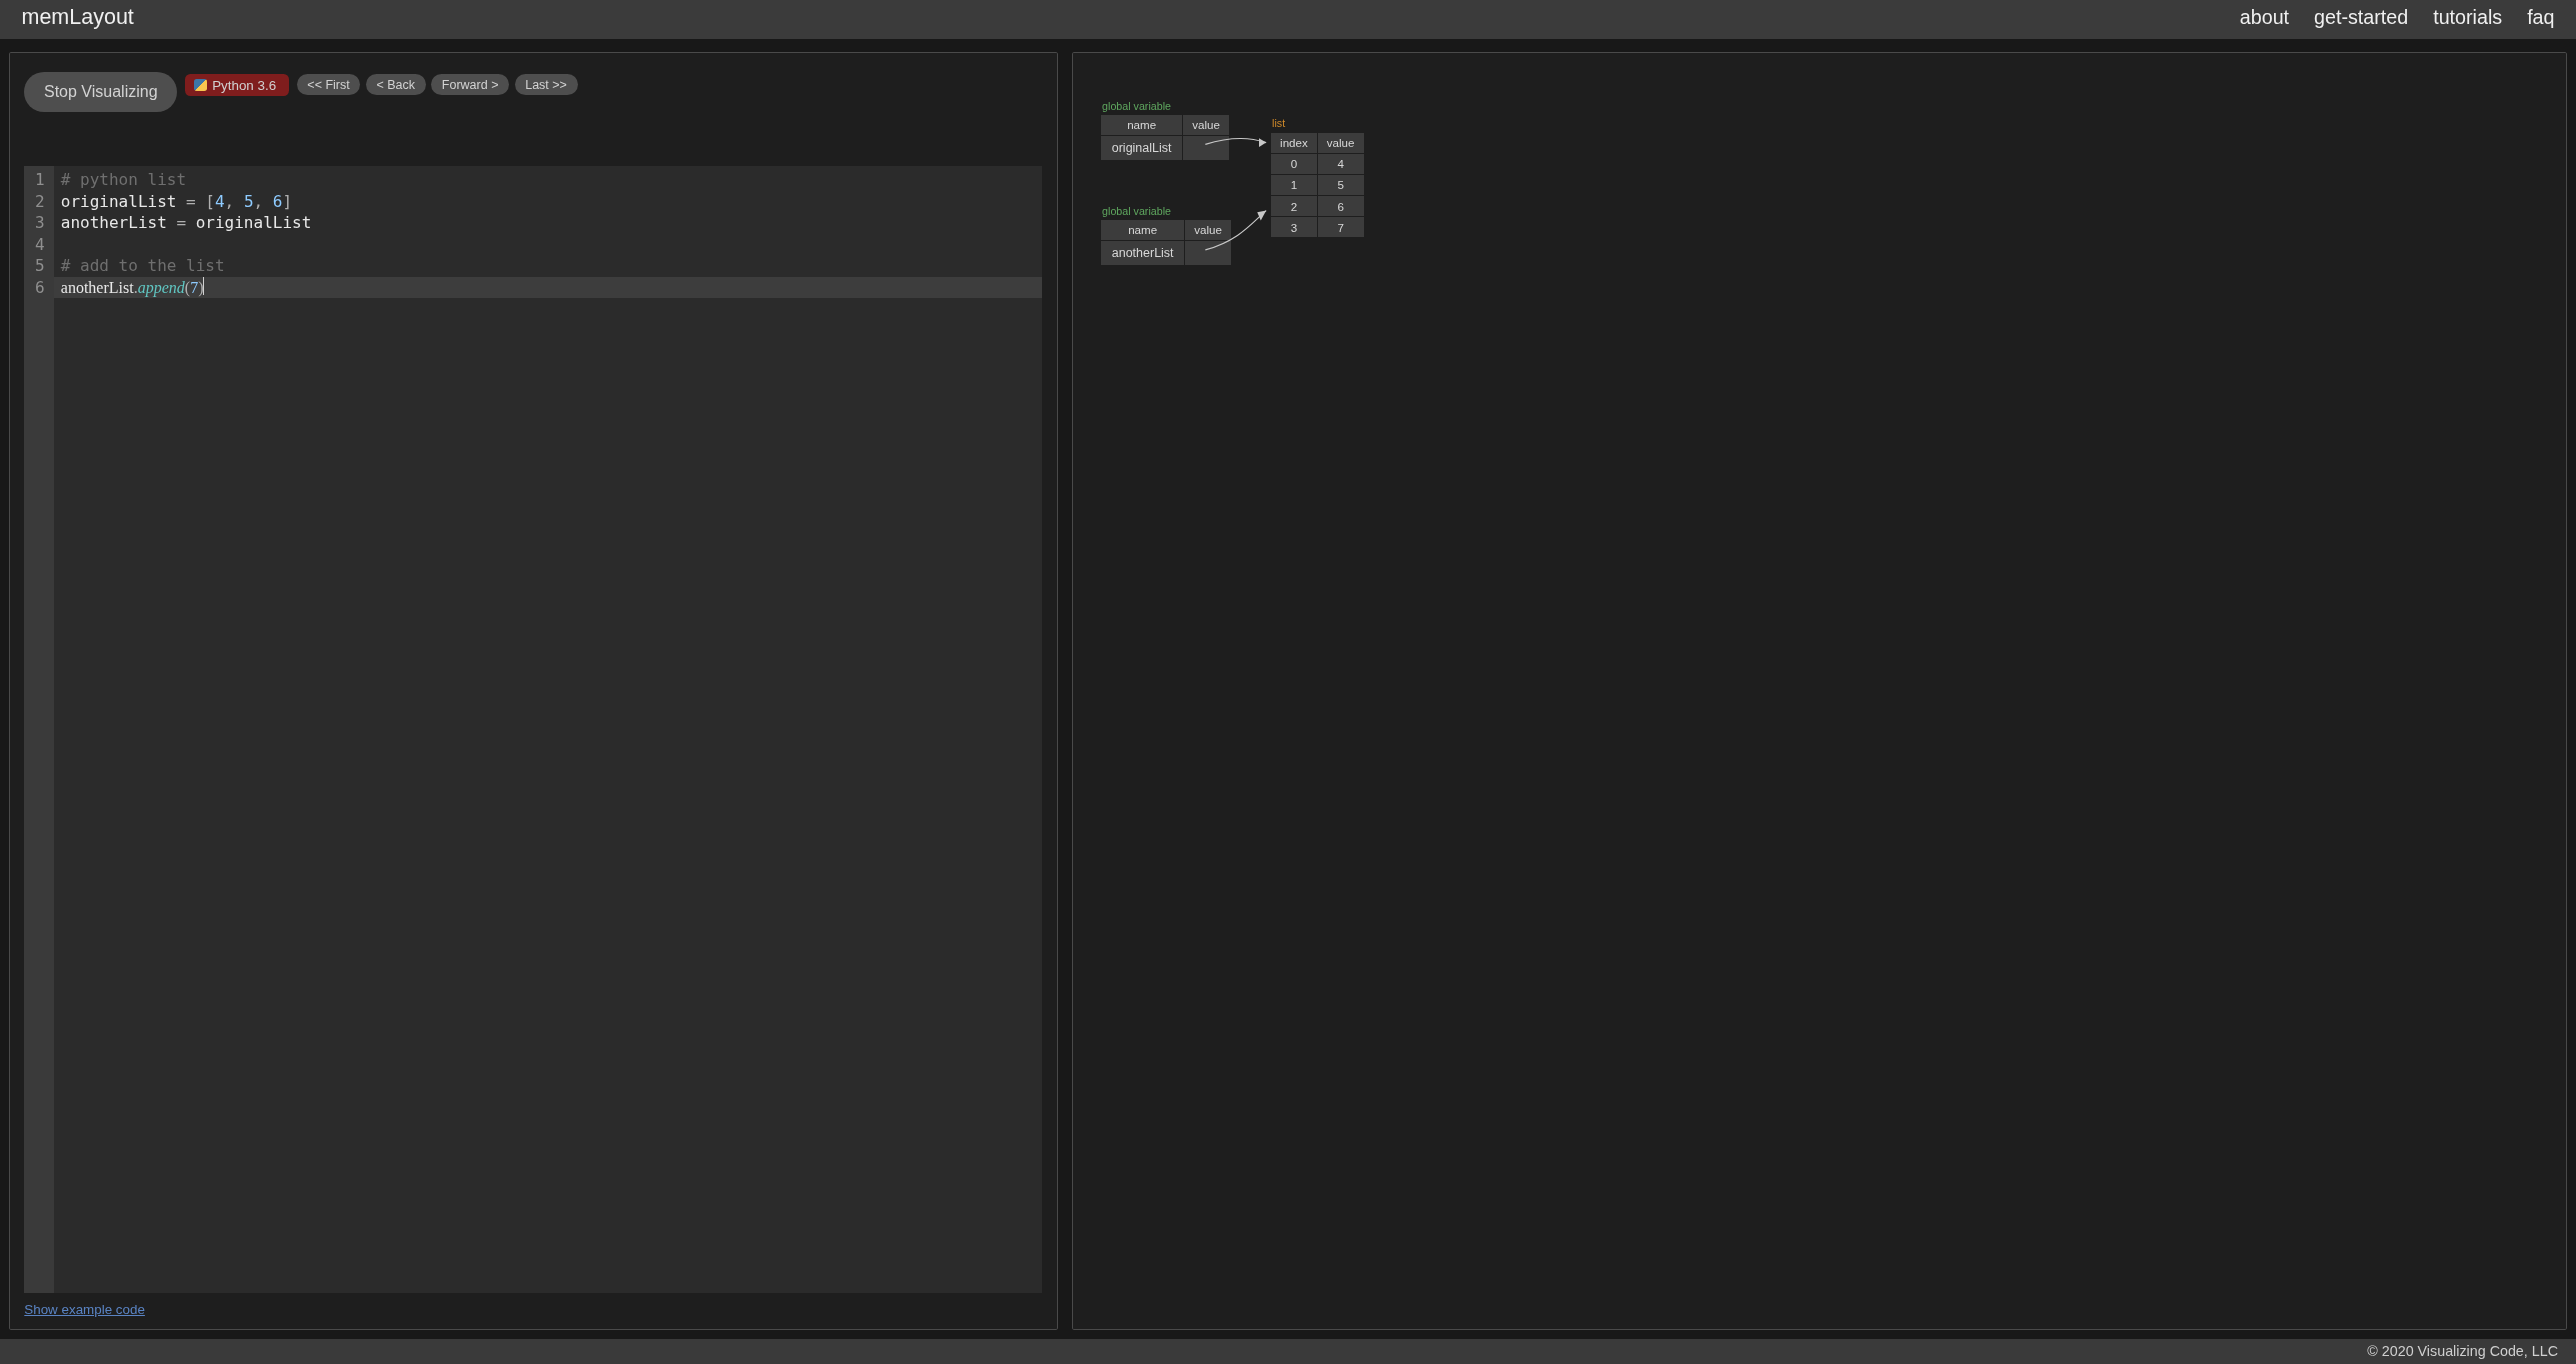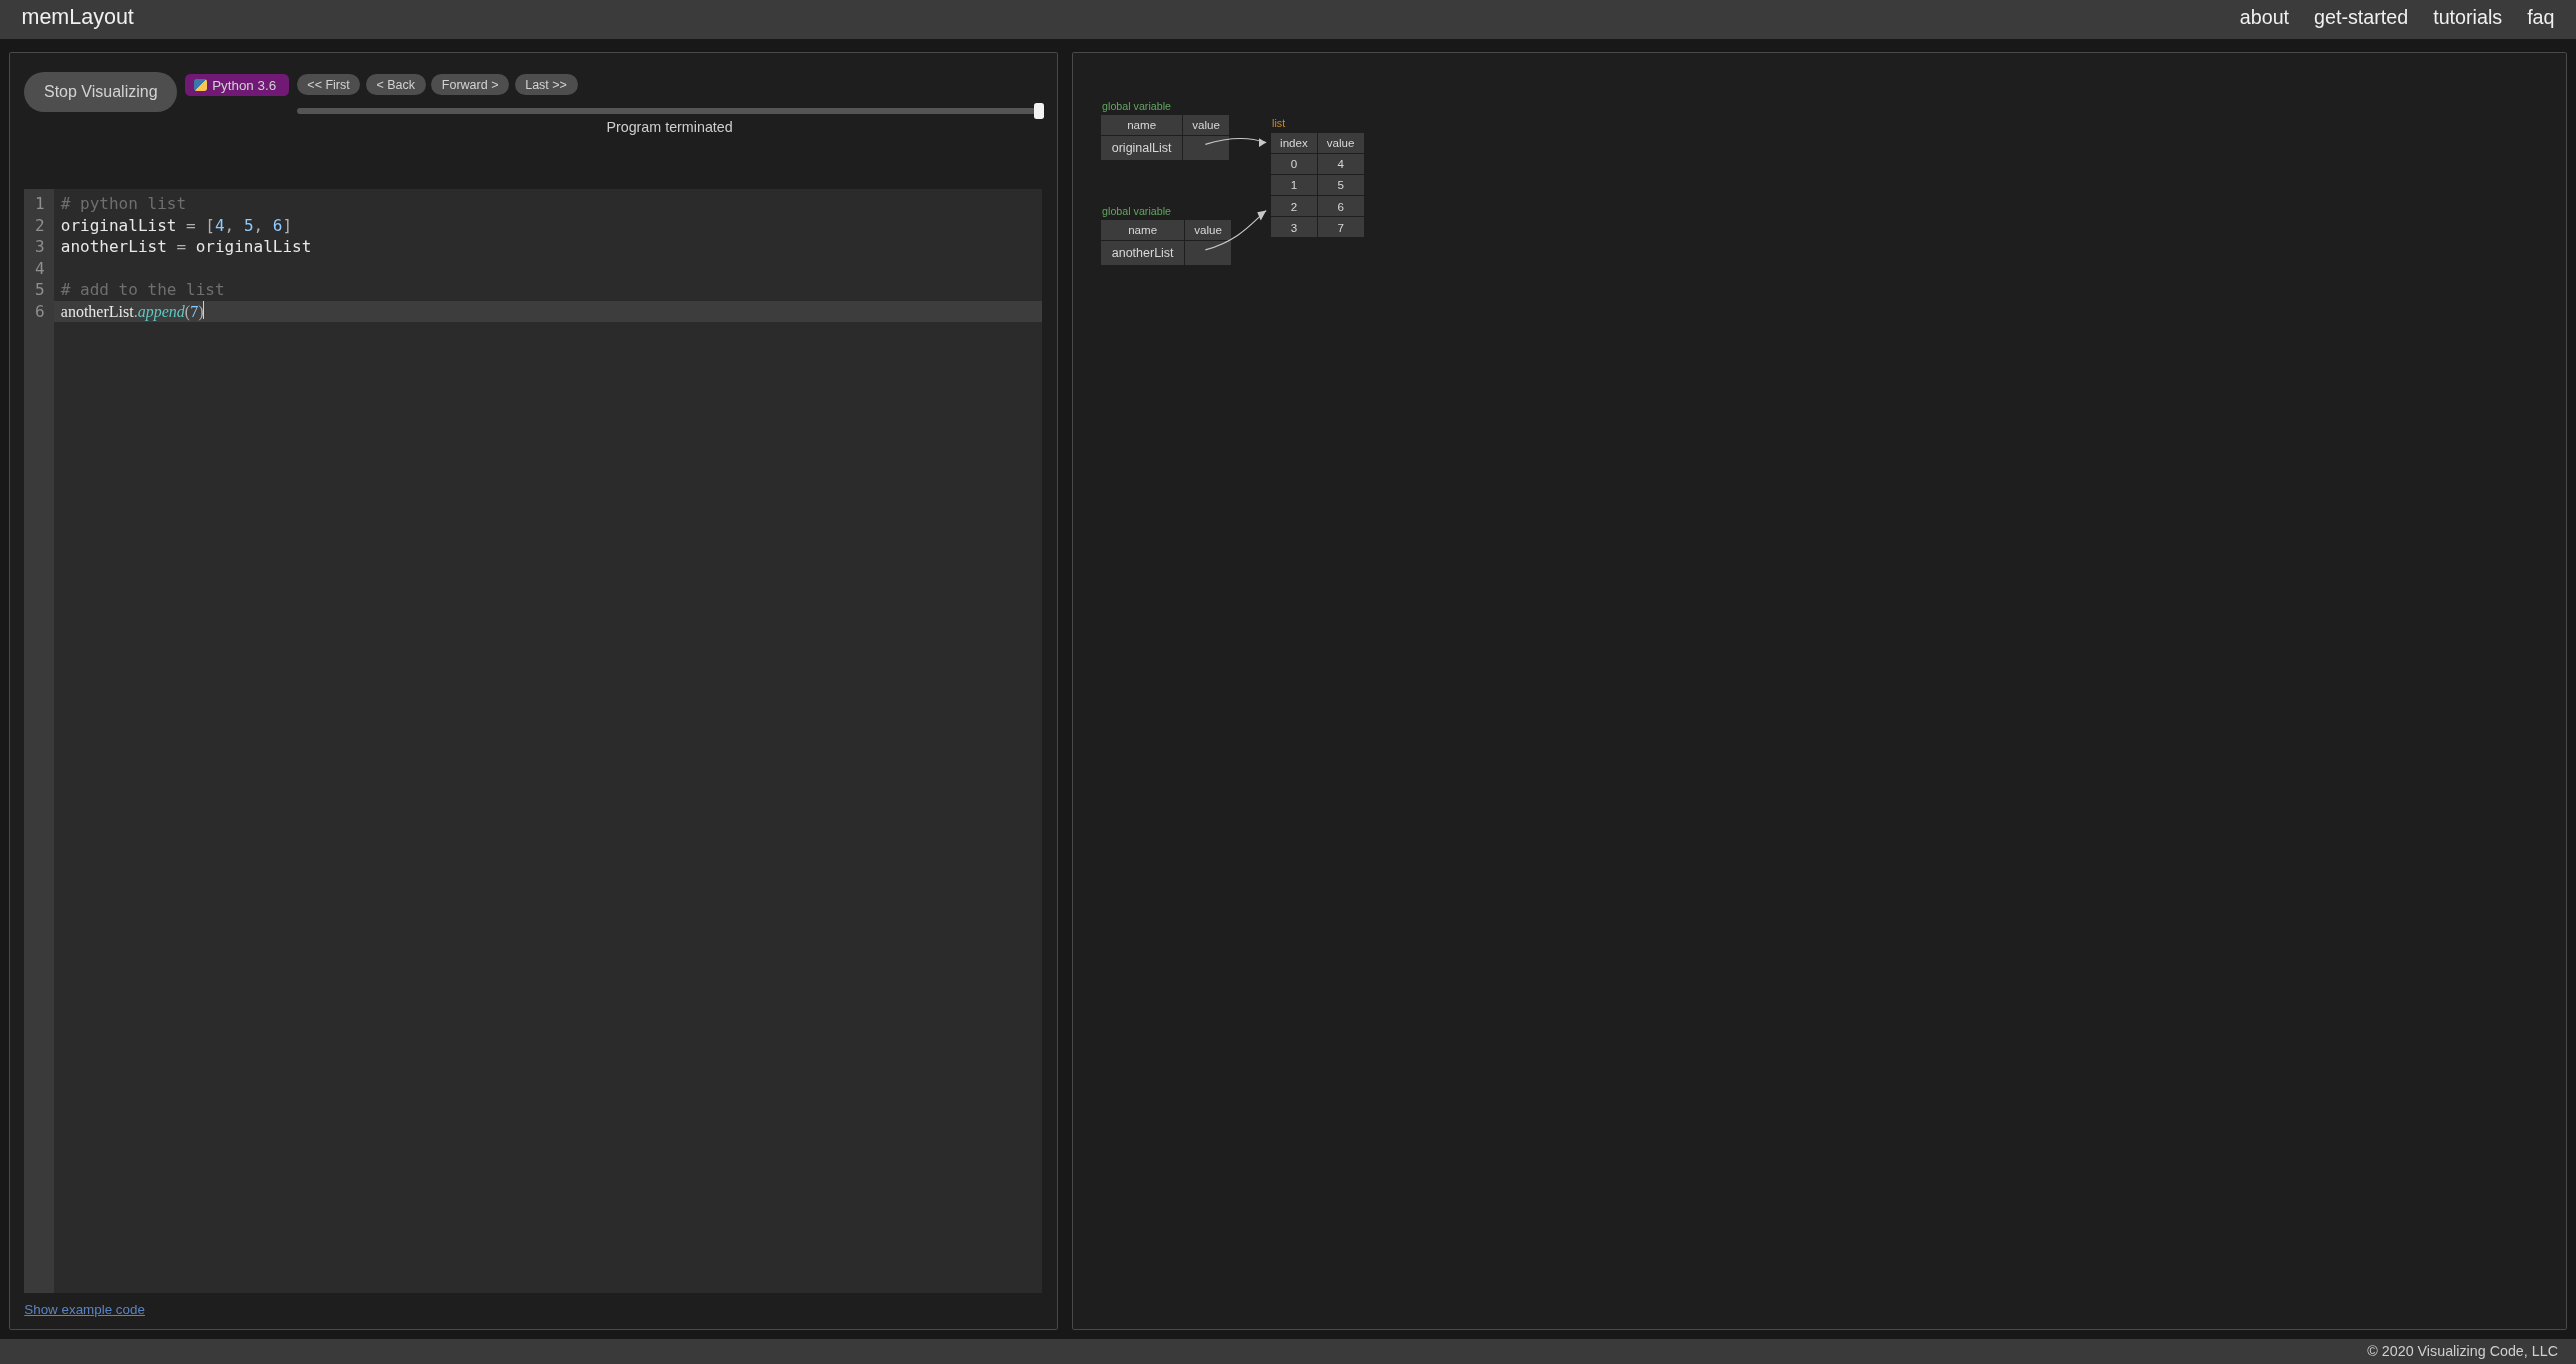--- a/index.html
+++ b/index.html
@@ -60,21 +60,21 @@
   .stop-btn {
     background: #4e4e4e;
     color: #d3d3d3;
     border: none;
     border-radius: 21.5px;
     padding: 10.7px 19.7px;
     font-size: 16px;
     cursor: pointer;
   }
   .lang-badge {
-    background: #701a75;
+    background: #7f1d1d;
     border-radius: 5.4px;
     padding: 3.6px 12.5px 3.6px 9px;
     font-size: 13.4px;
     color: #d0d0d0;
     display: flex;
     align-items: center;
     gap: 5.4px;
     margin-top: 1.8px;
   }
   .py-icon {
@@ -235,26 +235,20 @@
         <span class="py-icon"></span>
         <span>Python 3.6</span>
       </div>
 
       <div style="flex:1;display:flex;flex-direction:column;">
         <div class="nav-buttons">
           <button class="nav-btn">&lt;&lt; First</button>
           <button class="nav-btn">&lt; Back</button>
           <button class="nav-btn">Forward &gt;</button>
           <button class="nav-btn">Last &gt;&gt;</button>
-        </div>
-        <div class="slider-block">
-          <div class="slider-track">
-            <div class="slider-thumb"></div>
-          </div>
-          <div class="slider-status">Program terminated</div>
         </div>
       </div>
     </div>
 
     <div class="editor">
       <div class="gutter">
         <div>1</div>
           <div>2</div>
           <div>3</div>
           <div>4</div>

